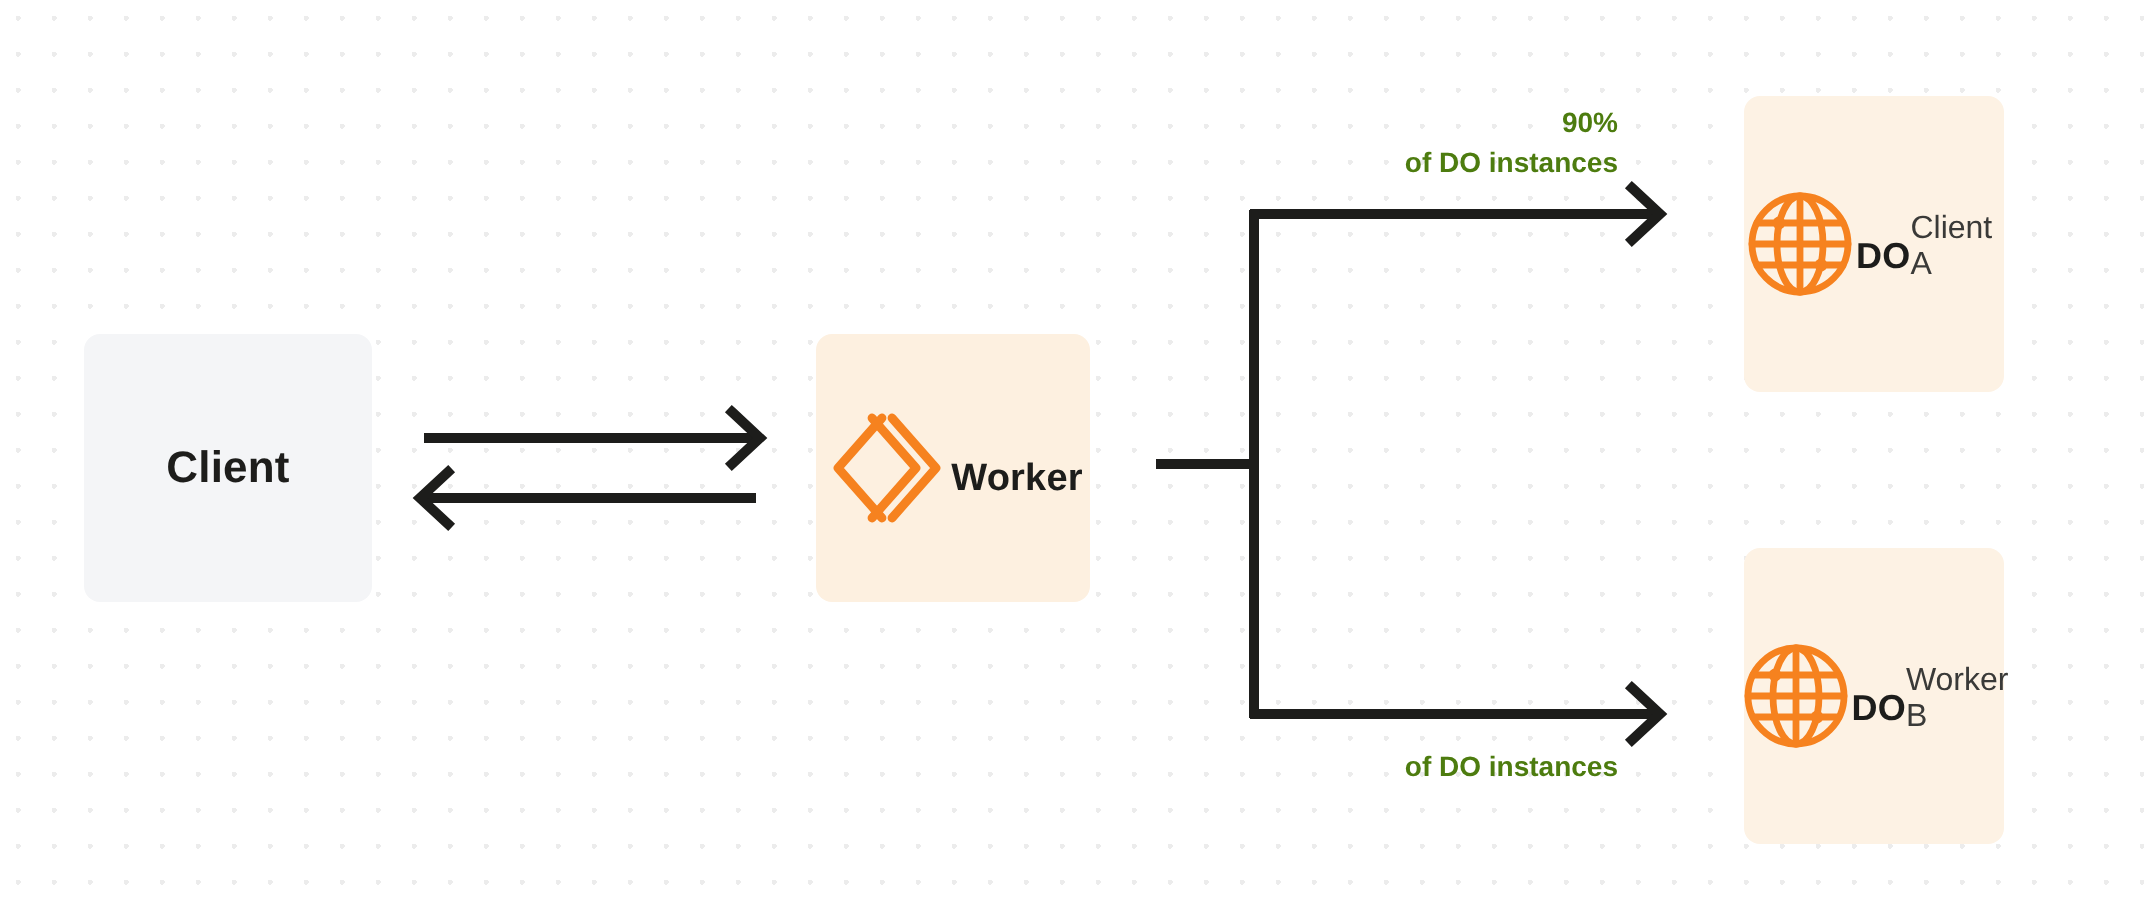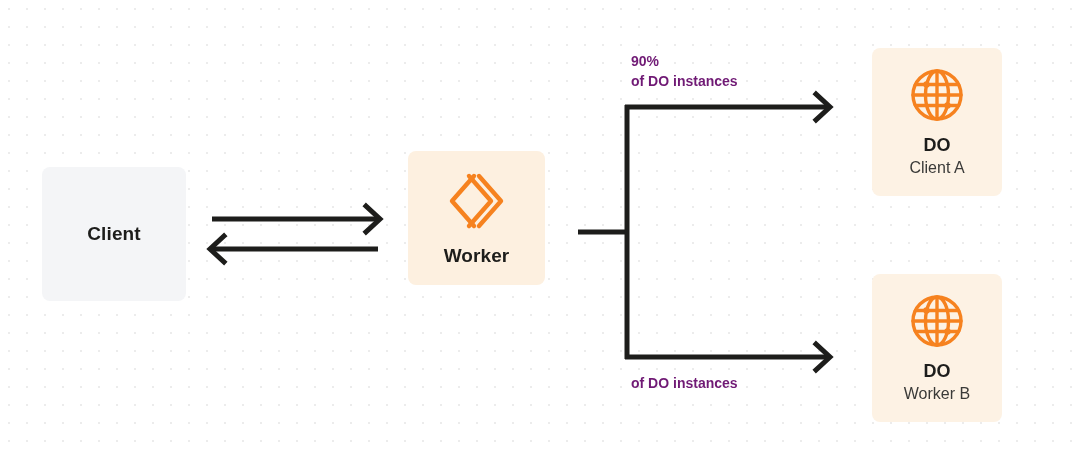--- a/index.html
+++ b/index.html
@@ -25,37 +25,37 @@
     inset: 0;
     width: 1072px;
     height: 452px;
   }
 
   
   .node {
     position: absolute;
     border-radius: 8px;
     display: flex;
-    flex-direction: column;
+    flex-direction: row;
     align-items: center;
     justify-content: center;
     box-sizing: border-box;
   }
 
   .node-client {
     left: 42px;
     top: 167px;
     width: 144px;
     height: 134px;
     background: #f4f5f7;
   }
 
   .node-worker {
     left: 408px;
-    top: 151px;
+    top: 167px;
     width: 137px;
     height: 134px;
     background: #fdf0e0;
   }
 
   .node-do-a {
     left: 872px;
     top: 48px;
     width: 130px;
     height: 148px;
@@ -71,21 +71,21 @@
   }
 
   .node-title {
     font-size: 19px;
     font-weight: bold;
     color: #1d1d1b;
     letter-spacing: .1px;
   }
 
   .node-title-client {
-    font-size: 19px;
+    font-size: 22px;
   }
 
   .node-title-worker {
     font-size: 19px;
     margin-top: 12px;
   }
 
   .node-title-do {
     font-size: 18px;
     margin-top: 12px;
@@ -116,24 +116,24 @@
     left: 0;
     top: 0;
     width: 1072px;
     height: 452px;
     pointer-events: none;
   }
 
   
   .edge-label {
     position: absolute;
-    text-align: left;
+    text-align: right;
     font-size: 14px;
     font-weight: bold;
-    color: #701a75;
+    color: #4d7c0f;
     line-height: 1.42;
     white-space: nowrap;
   }
 
   .label-top {
     left: 631px;
     top: 52px;
     width: 178px;
   }
 

